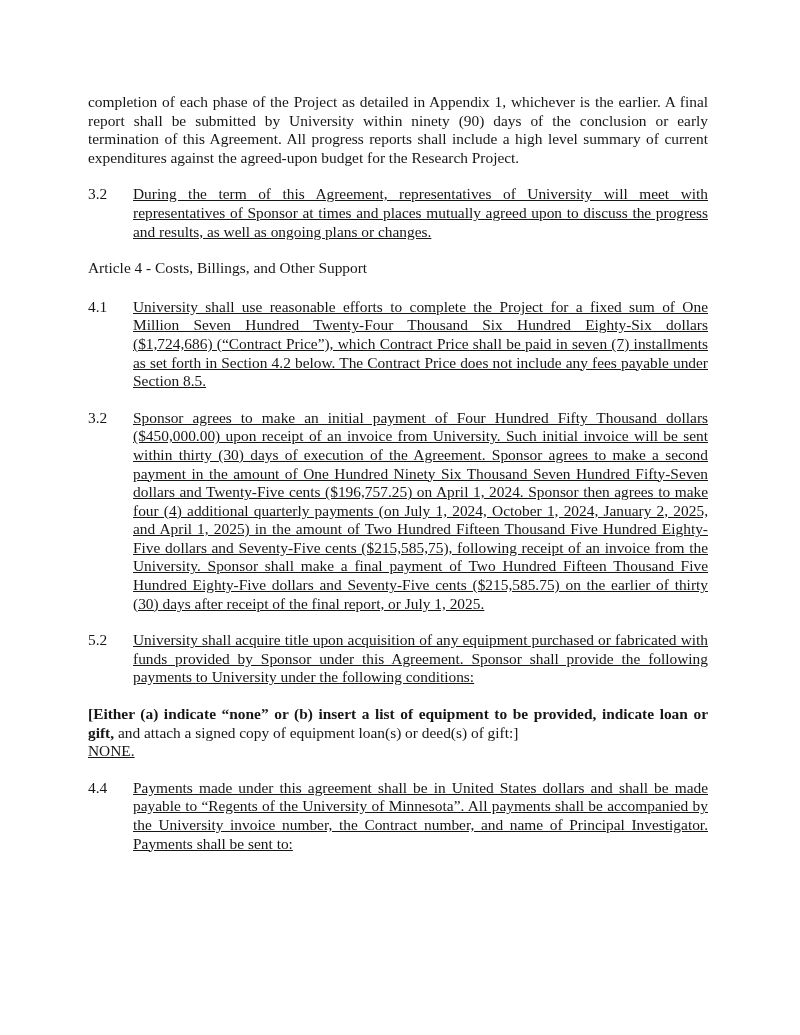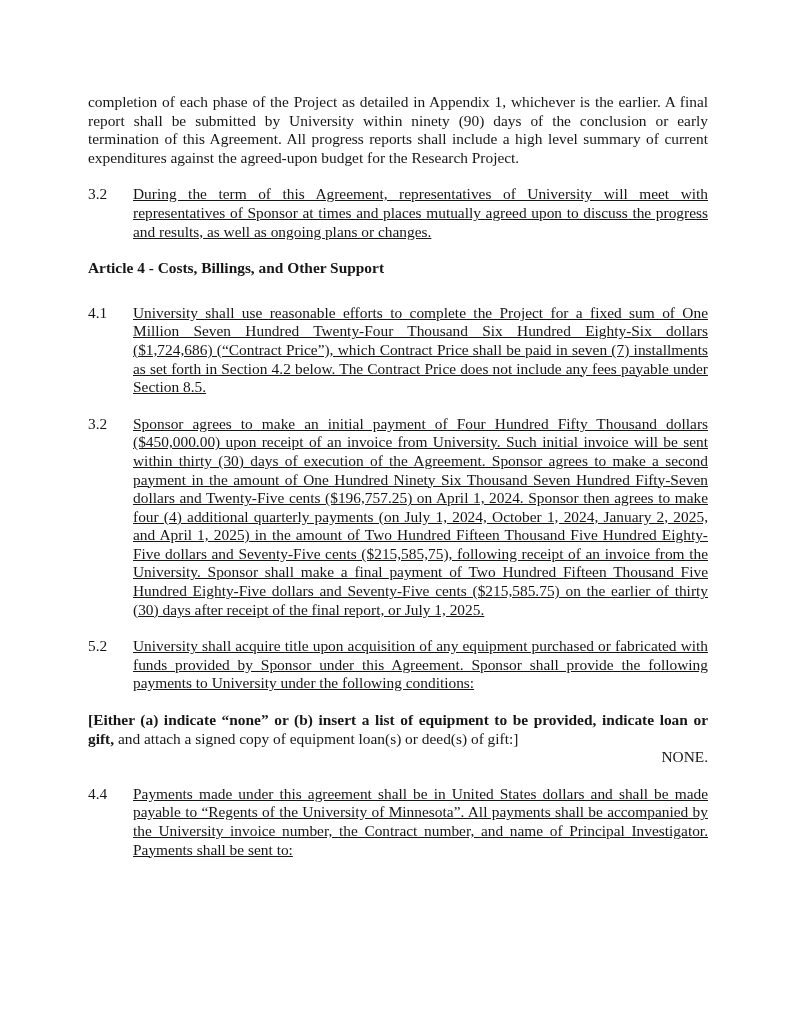--- a/index.html
+++ b/index.html
@@ -34,26 +34,26 @@
     padding-left: 45px;
     margin-bottom: 18px;
   }
   .numbered .num {
     position: absolute;
     left: 0;
     top: 0;
   }
   .numbered .para { margin-bottom: 0; text-decoration: underline; }
   .heading {
-    font-weight: bold;
-    margin-bottom: 26px;
+    font-weight: normal;
+    margin-bottom: 20px;
   }
   .bracket { text-align: justify; }
   .bracket .bold { font-weight: bold; }
-  .centered { text-align: right; margin-bottom: 18px; }
+  .centered { text-align: left; margin-bottom: 18px; text-decoration: underline; }
 </style>
 </head>
 <body>
 
 <div class="page">
   <div class="content">
 
     <p class="para indent">completion of each phase of the Project as detailed in Appendix 1, whichever is the earlier. A final report shall be submitted by University within ninety (90) days of the conclusion or early termination of this Agreement. All progress reports shall include a high level summary of current expenditures against the agreed-upon budget for the Research Project.</p>
 
     <div class="numbered">

